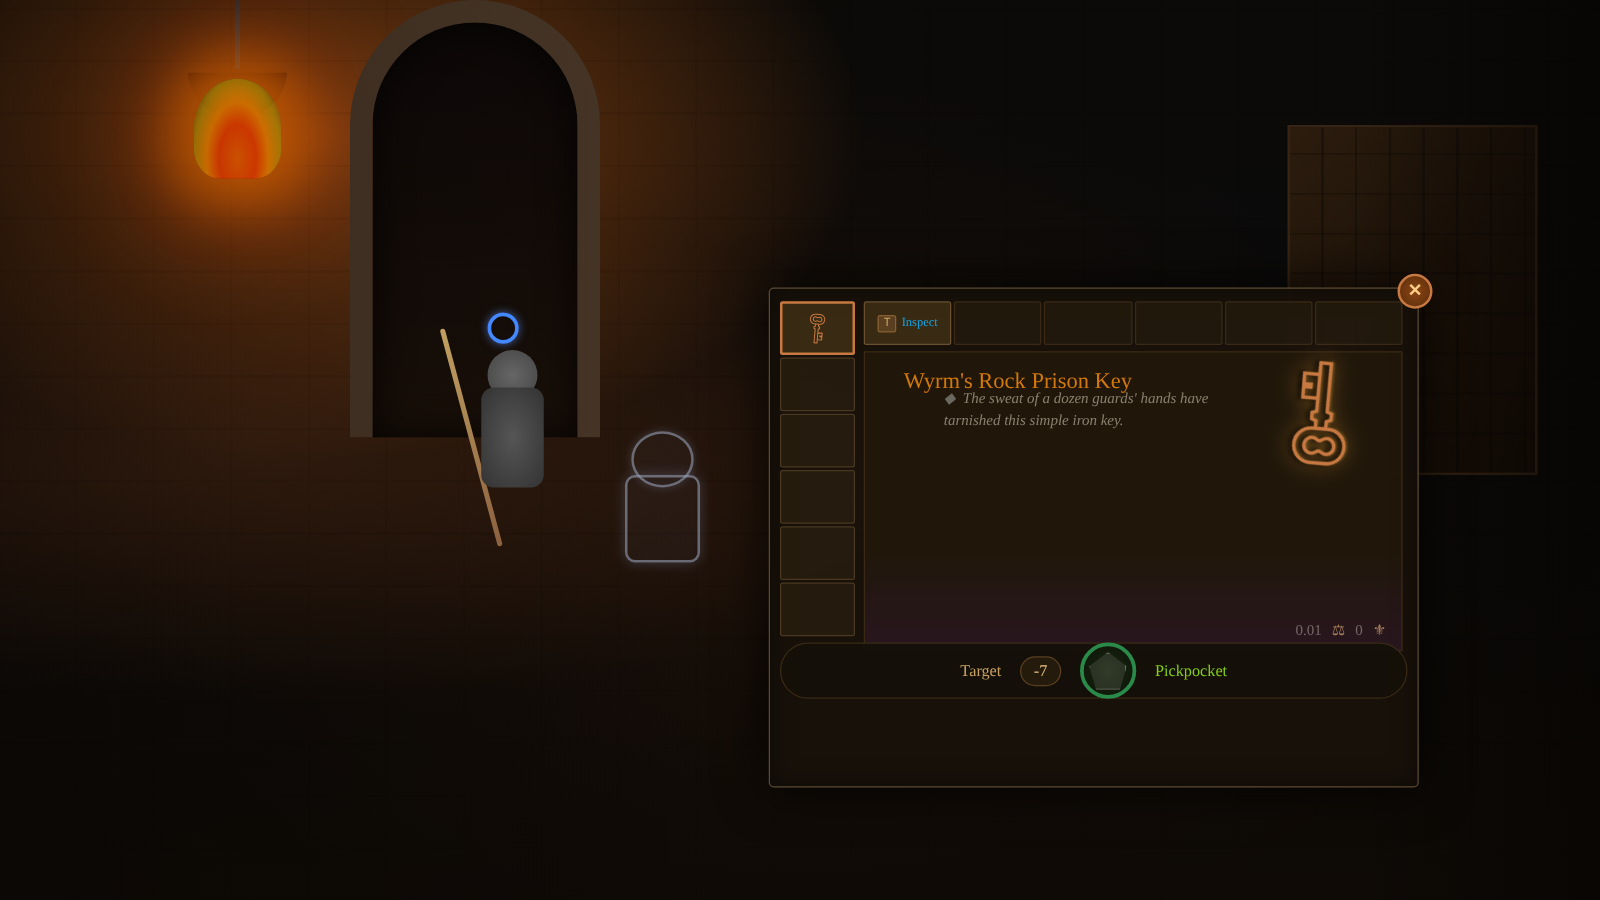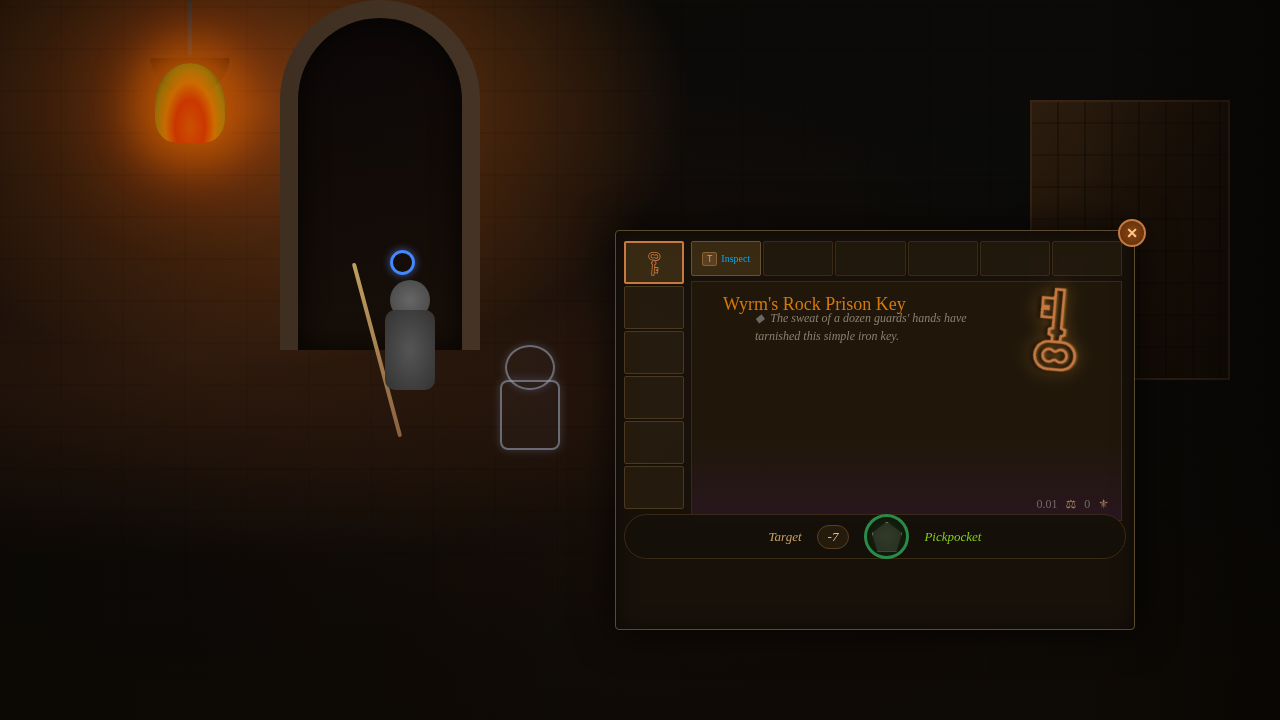--- a/index.html
+++ b/index.html
@@ -407,21 +407,20 @@
       left: 8px;
       right: 8px;
       height: 45px;
       background: rgba(20, 15, 8, 0.9);
       border: 1px solid #3a2a15;
       border-radius: 25px;
       display: flex;
       align-items: center;
       justify-content: center;
       gap: 15px;
-      font-style: italic;
     }
 
     .action-target-label {
       color: #c8a060;
       font-size: 13px;
       font-family: 'Georgia', serif;
     }
 
     .action-target-value {
       color: #e8c080;

